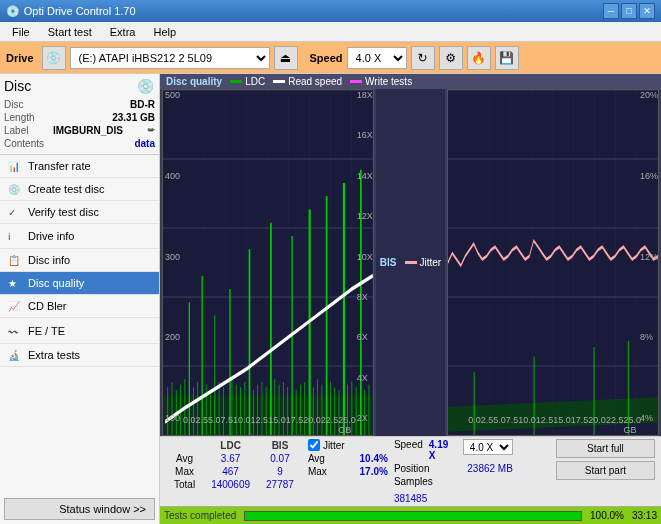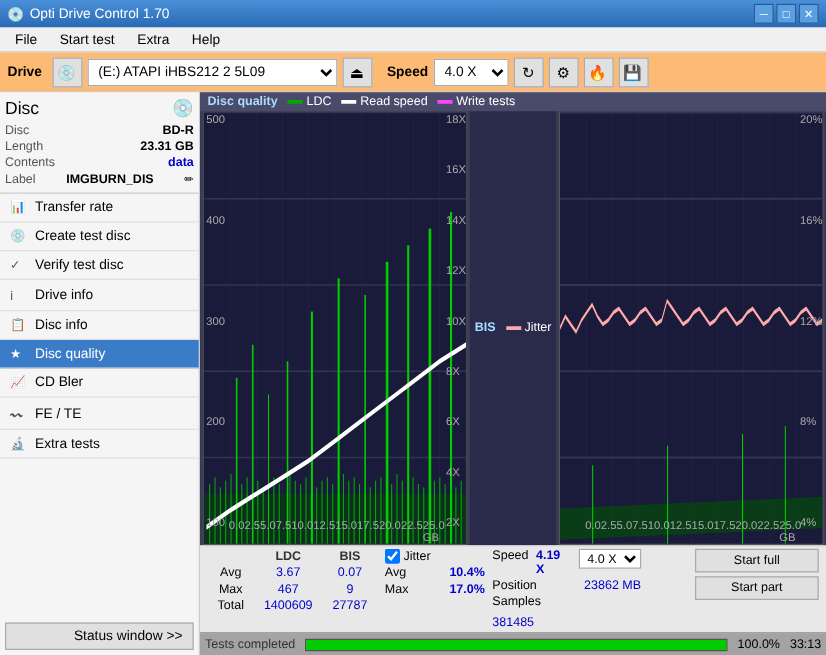--- a/index.html
+++ b/index.html
@@ -208,21 +208,21 @@
       border: 1px solid #aaa;
       padding: 3px 28px;
       cursor: pointer;
       font-size: 10px;
       white-space: nowrap;
       margin-left: 37px;
     }
     
     
     .progress-bar-container {
-      background: #a3a3a3;
+      background: #84cc16;
       height: 18px;
       display: flex;
       align-items: center;
       padding: 0 4px;
       gap: 8px;
       border-top: 1px solid #aaa;
     }
     .progress-track {
       flex: 1;
       height: 10px;
@@ -285,27 +285,27 @@
       </div>
       <div class="disc-info-row">
         <span class="disc-info-label">Disc</span>
         <span class="disc-info-value">BD-R</span>
       </div>
       <div class="disc-info-row">
         <span class="disc-info-label">Length</span>
         <span class="disc-info-value">23.31 GB</span>
       </div>
       <div class="disc-info-row">
-        <span class="disc-info-label">Contents</span>
-        <span class="disc-info-value blue">data</span>
-      </div>
-      <div class="disc-info-row">
         <span class="disc-info-label">Label</span>
         <span class="disc-info-value">IMGBURN_DIS</span>
         <span style="font-size:9px;">✏</span>
+      </div>
+      <div class="disc-info-row">
+        <span class="disc-info-label">Contents</span>
+        <span class="disc-info-value blue">data</span>
       </div>
     </div>
 
     <div class="nav-items">
       <div class="nav-item">
         <span class="nav-icon">📊</span>
         <span>Transfer rate</span>
       </div>
       <div class="nav-item">
         <span class="nav-icon">💿</span>

